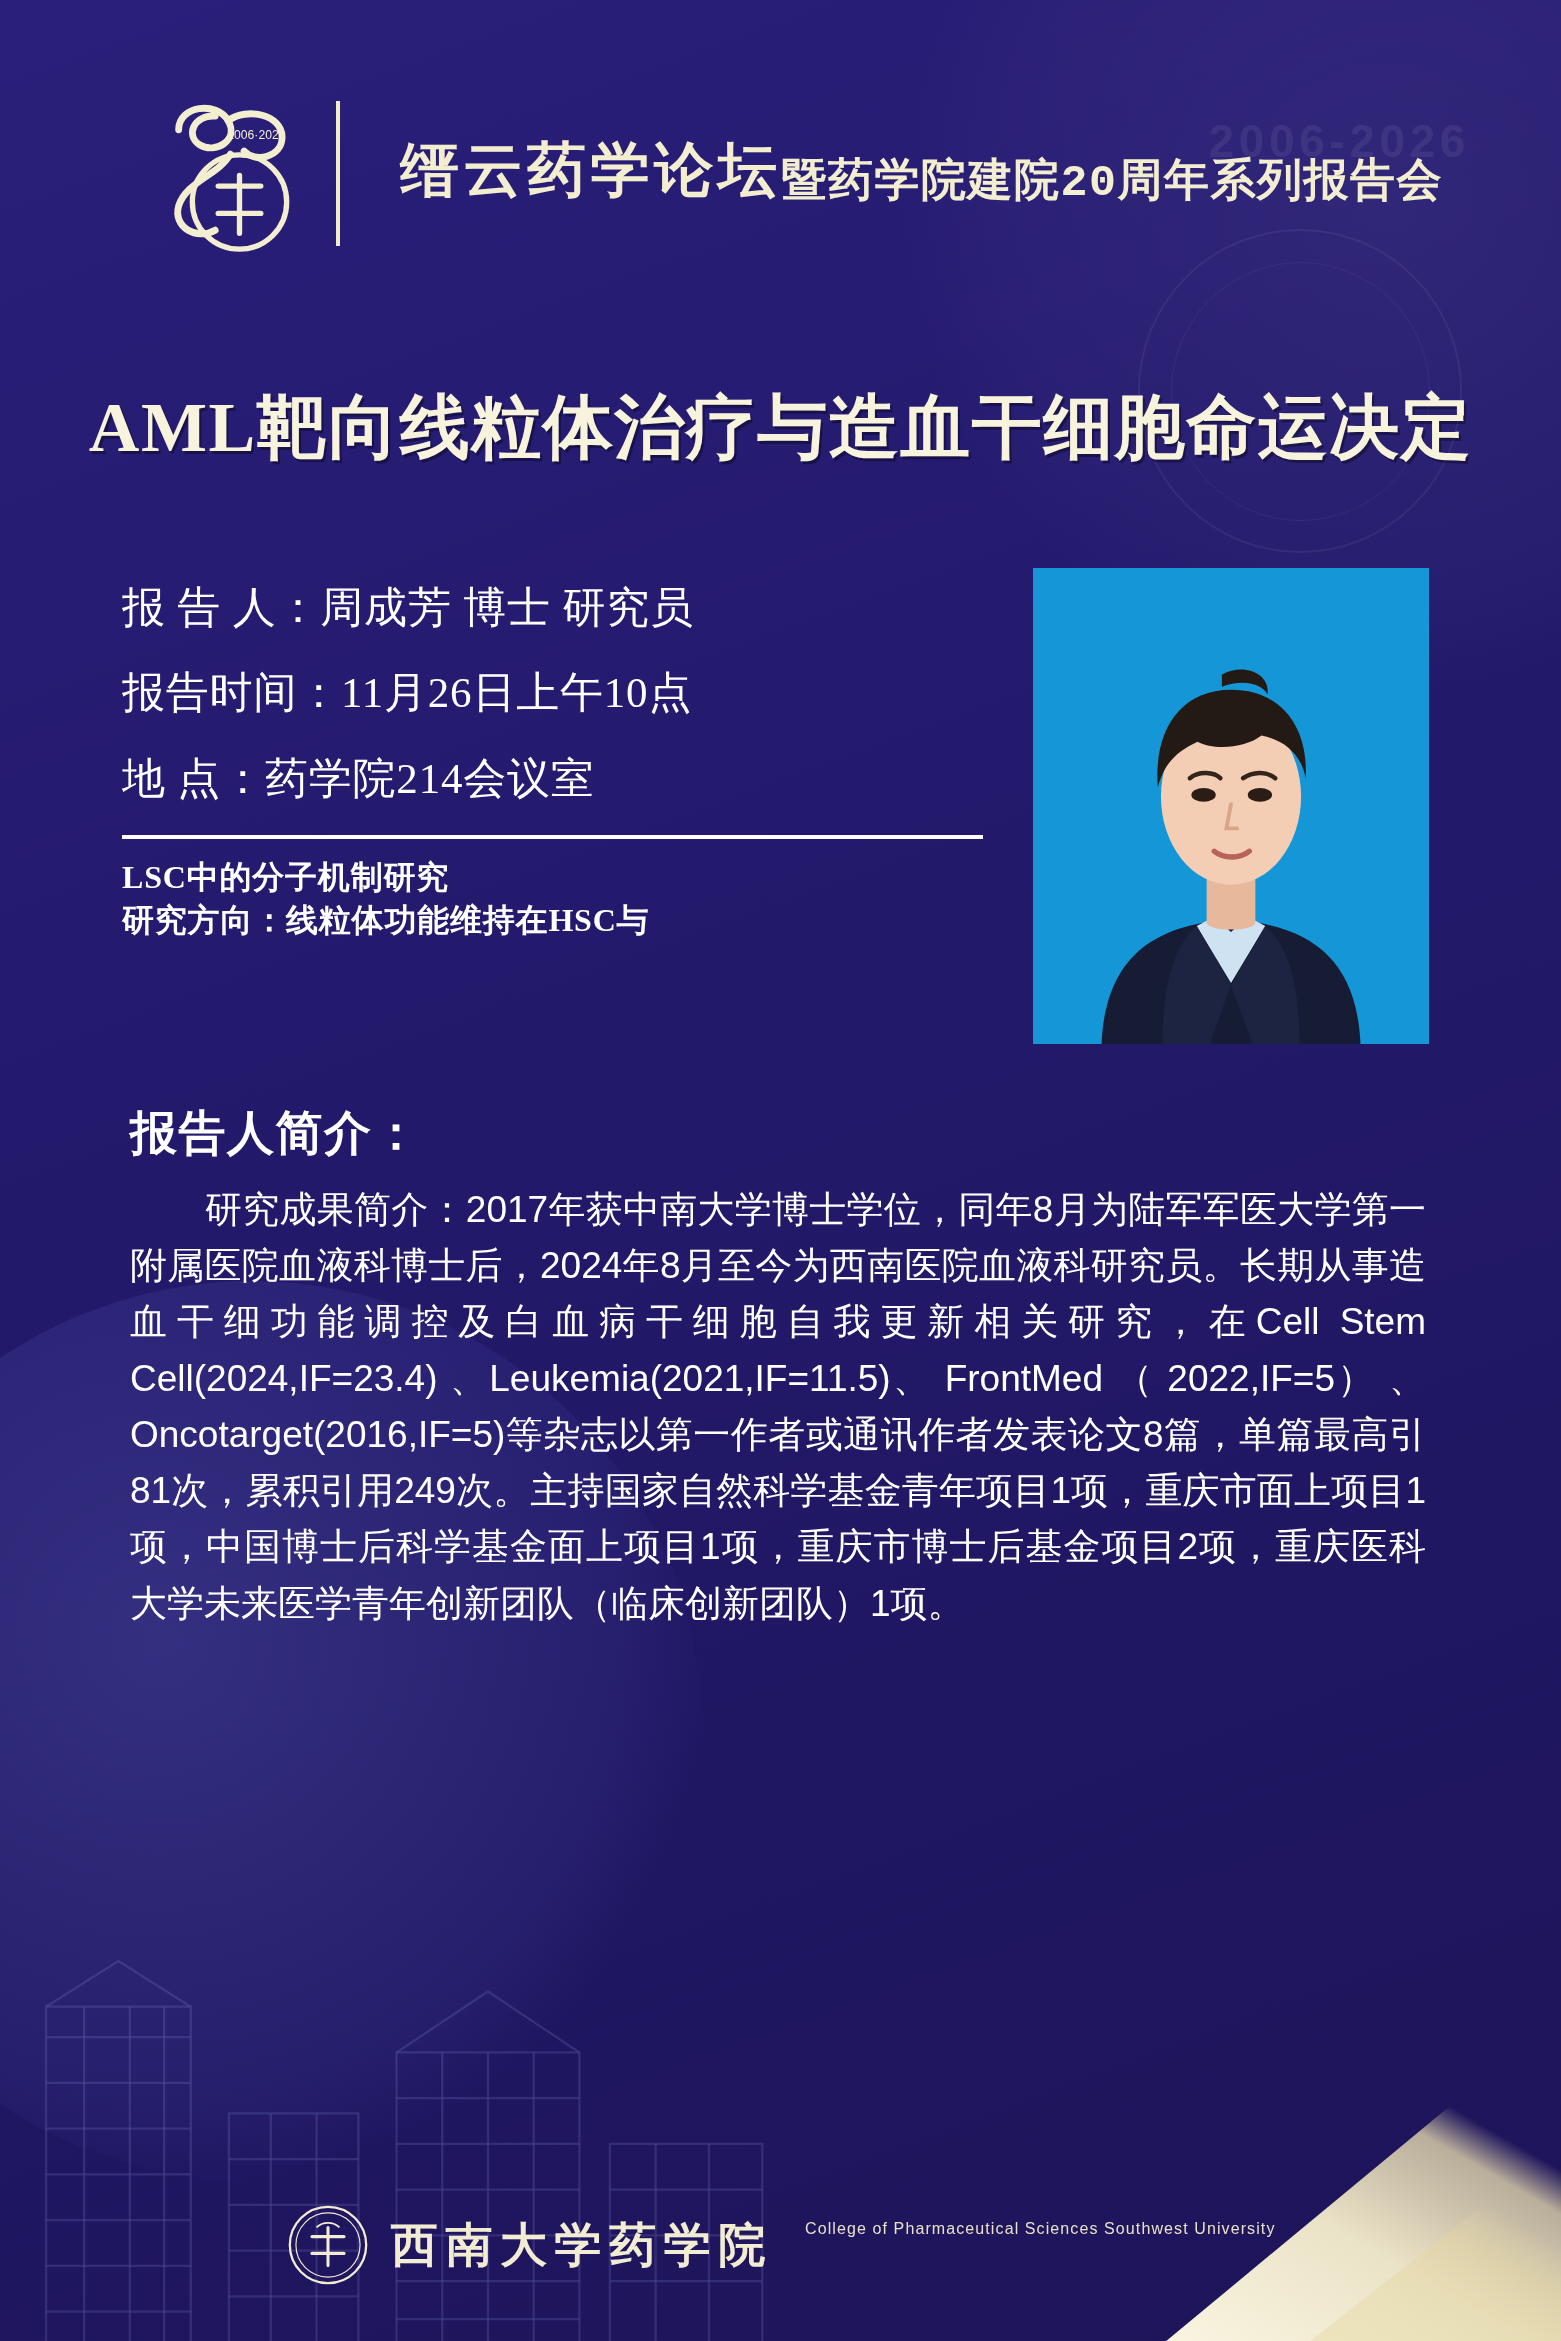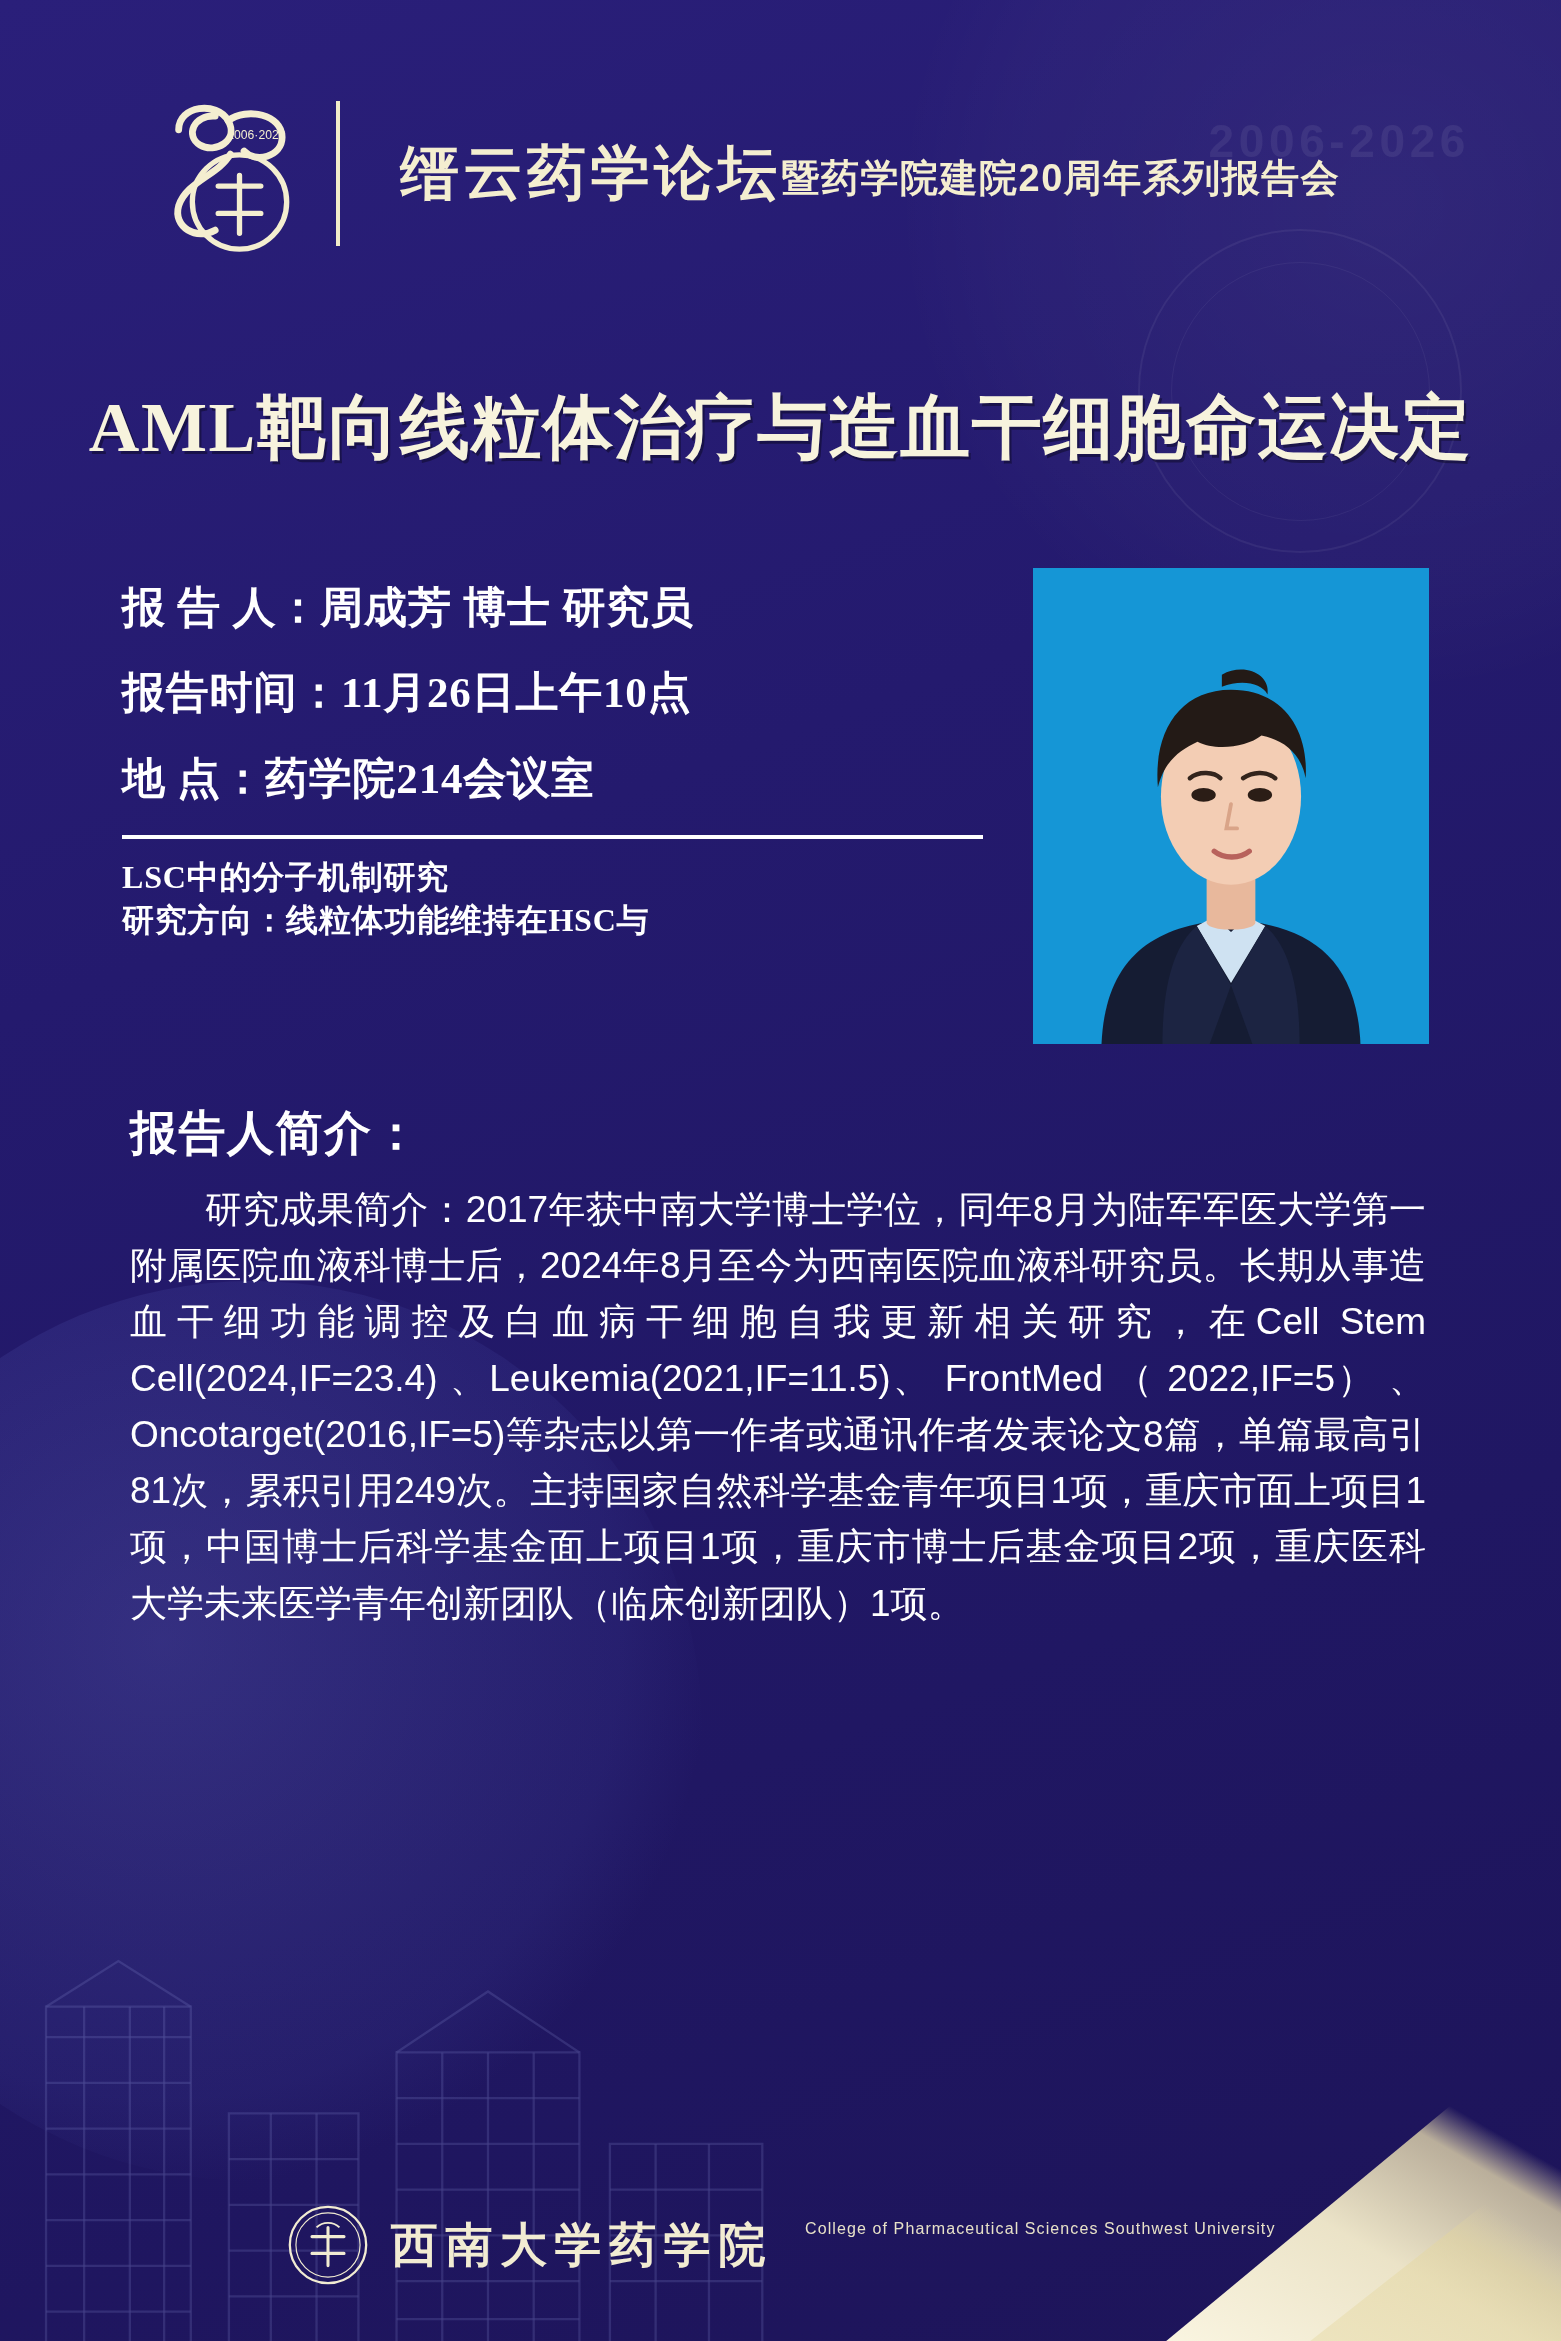--- a/index.html
+++ b/index.html
@@ -123,26 +123,26 @@
   }
   .forum-title {
     font-size: 59px;
     font-weight: bold;
     color: #f4eed0;
     letter-spacing: 4.6px;
     line-height: 1.15;
     font-family: "Liberation Serif", serif;
   }
   .forum-sub {
-    font-size: 38px;
+    font-size: 45px;
     font-weight: bold;
     color: #f4eed0;
     letter-spacing: 1.5px;
     margin-top: 13.7px;
-    font-family: Liberation Sans, sans-serif;
+    font-family: Liberation Mono, monospace;
   }
 
   
   .main-title {
     position: absolute;
     left: 0;
     top: 381px;
     width: 1561px;
     text-align: center;
     font-size: 70px;
@@ -156,21 +156,21 @@
   
   .info-block {
     position: absolute;
     left: 122px;
     top: 579px;
     width: 869px;
     color: #ffffff;
   }
   .info-line {
     font-size: 43px;
-    font-weight: bold;
+    font-weight: normal;
     letter-spacing: 0.8px;
     margin-bottom: 27.4px;
     white-space: nowrap;
     font-family: "Liberation Serif", serif;
   }
   .info-rule {
     width: 861px;
     height: 3.8px;
     background: #ffffff;
     margin: 13.7px 0 17px 0;

